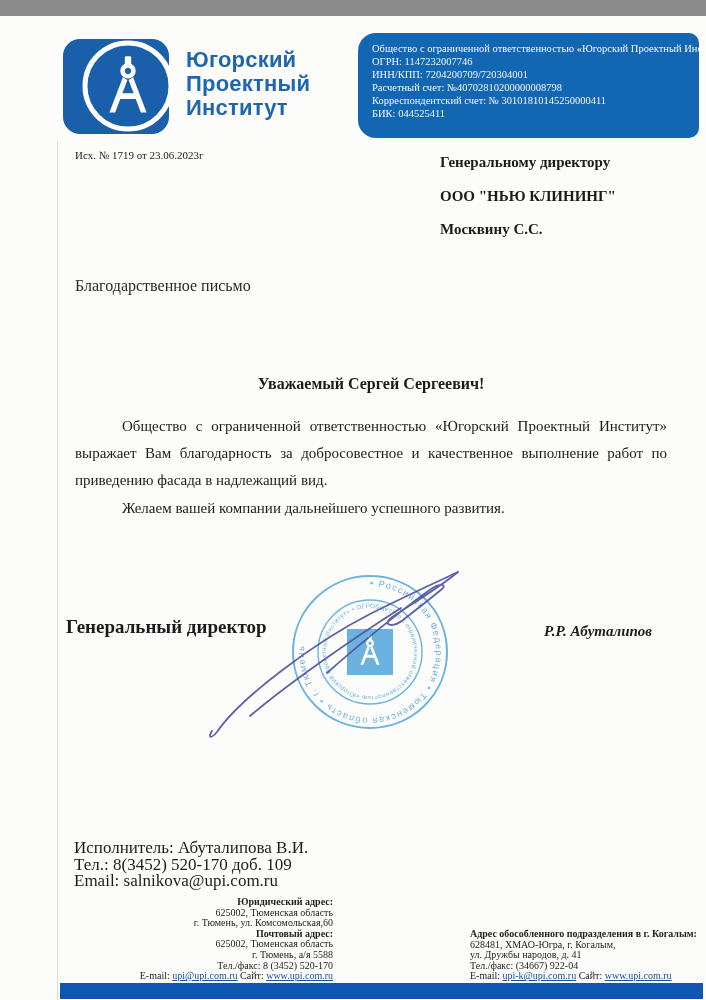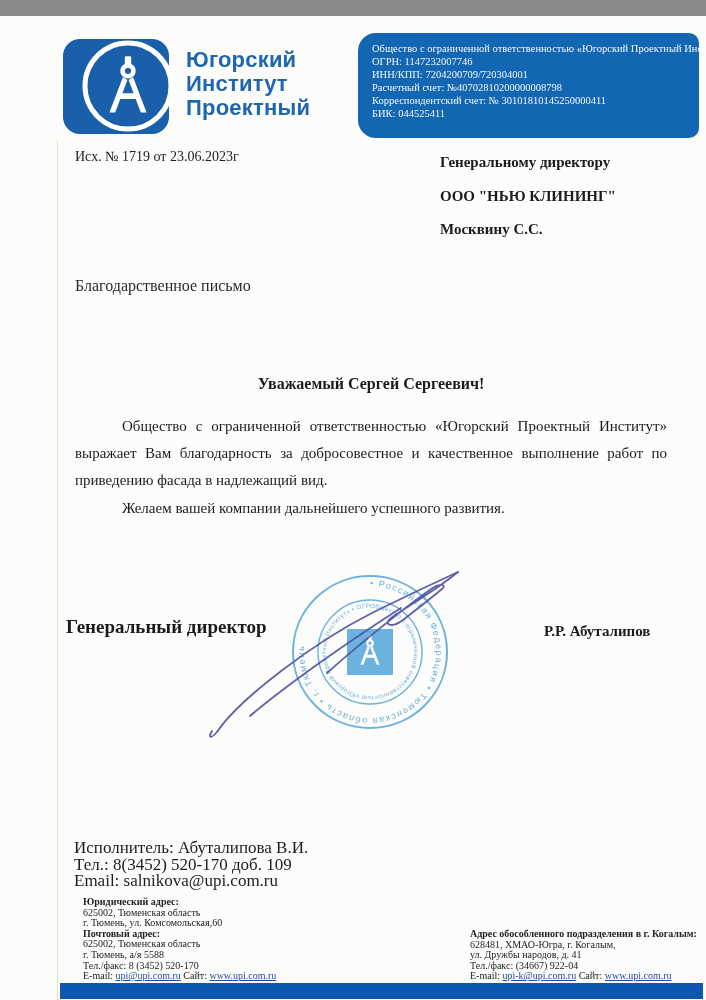--- a/index.html
+++ b/index.html
@@ -15,33 +15,33 @@
     position:absolute;left:186px;top:32px;
     font-family:"Liberation Sans","DejaVu Sans",sans-serif;
     font-weight:700;font-size:22px;line-height:24px;color:#1e67b0;letter-spacing:.2px;
   }
   .info-block{
     position:absolute;left:358px;top:17px;width:341px;height:105px;
     box-sizing:border-box;background:#1366b2;border-radius:18px 10px 10px 18px;
     padding:9px 6px 6px 14px;color:#f4f8fc;
     font-size:10.5px;line-height:13.1px;white-space:nowrap;overflow:hidden;
   }
-  .ref-line{position:absolute;left:75px;top:133px;font-size:14px;color:#222;}
+  .ref-line{position:absolute;left:75px;top:133px;font-size:11px;color:#222;}
   .addressee{position:absolute;left:440px;top:130px;font-weight:700;font-size:15px;line-height:33.5px;}
   .subject{position:absolute;left:75px;top:261px;font-size:16px;color:#2a2a2a;}
   .salutation{position:absolute;left:75px;top:359px;width:592px;text-align:center;font-weight:700;font-size:16px;}
   .body-text{position:absolute;left:75px;top:397px;width:592px;font-size:15px;line-height:27.2px;}
   .body-text p{margin:0;text-indent:47px;text-align:justify;}
   .sig-title{position:absolute;left:66px;top:600px;font-weight:700;font-size:19px;}
-  .sig-name{position:absolute;left:544px;top:607px;font-weight:700;font-size:15px;}
+  .sig-name{position:absolute;left:544px;top:607px;font-weight:700;font-size:15px;font-style:italic;}
   .stamp-svg{position:absolute;left:280px;top:552px;opacity:.88;}
   .ink-svg{position:absolute;left:195px;top:540px;}
   .executor{position:absolute;left:74px;top:824px;font-size:17px;line-height:16.5px;color:#1d1d1d;}
   .footer-col{position:absolute;font-size:10px;line-height:10.6px;color:#222;}
-  .footer-left{left:83px;top:881px;width:250px;}
+  .footer-left{left:83px;top:881px;width:250px;text-align:right;}
   .footer-right{left:470px;top:913px;width:234px;}
   .footer-col b{font-weight:700;}
   .link{color:#1a4fa0;text-decoration:underline;cursor:pointer;}
   .bottom-bar{position:absolute;left:60px;top:967px;width:643px;height:16px;background:#0d57b2;}
 </style>
 </head>
 <body>
 
 <svg width="0" height="0" style="position:absolute" aria-hidden="true">
   <defs>
@@ -60,22 +60,22 @@
   <div class="scan-edge" style="left:57px;top:125px;width:1px;height:862px;"></div>
 
   <svg class="logo-svg" width="132" height="102" viewBox="0 0 132 102">
     <rect x="8" y="3" width="106" height="95" rx="17" fill="#1a5fa9"></rect>
     <circle cx="73" cy="50" r="43" fill="#1a5fa9" stroke="#ffffff" stroke-width="5"></circle>
     <use href="#compass-glyph" transform="translate(41,17) scale(0.64)"></use>
   </svg>
 
   <div class="company-name">
     <div>Югорский</div>
+    <div>Проектный</div>
     <div>Институт</div>
-    <div>Проектный</div>
   </div>
 
   <div class="info-block">
     <div>Общество с ограниченной ответственностью «Югорский Проектный Институт»</div>
     <div>ОГРН: 1147232007746</div>
     <div>ИНН/КПП: 7204200709/720304001</div>
     <div>Расчетный счет: №40702810200000008798</div>
     <div>Корреспондентский счет: № 30101810145250000411</div>
     <div>БИК: 044525411</div>
   </div>

